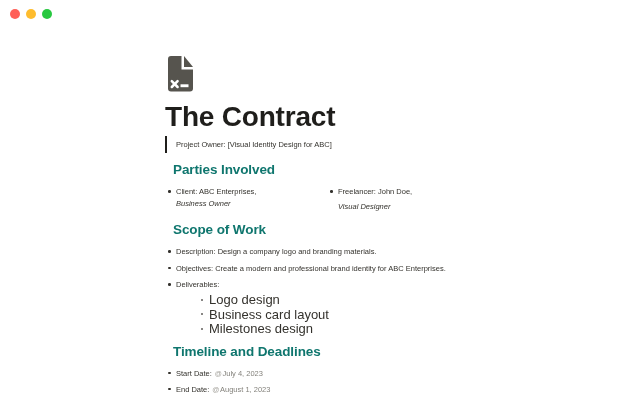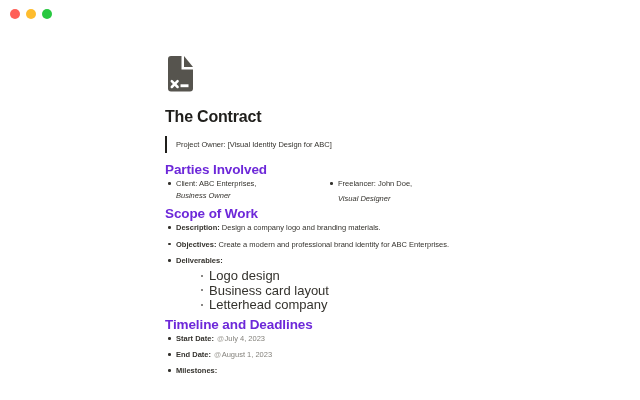--- a/index.html
+++ b/index.html
@@ -16,34 +16,34 @@
   
   .traffic { position: absolute; top: 9px; left: 10px; display: flex; gap: 6px; }
   .light { width: 10px; height: 10px; border-radius: 50%; }
 
   
   .page { padding: 55px 165px 0 165px; width: 310px; }
 
   .icon-block { margin: 0 0 13px 0; height: 37px; }
 
   h1.page-title {
-    font-size: 16px; font-weight: bold; color: #1f1e1b;
+    font-size: 28px; font-weight: bold; color: #1f1e1b;
     margin: 0 0 7px 0; line-height: 24px; letter-spacing: -0.2px;
   }
 
   .quote-block {
     border-left: 2px solid #1f1e1b;
     padding: 3px 0 3px 9px;
     margin: 0 0 8px 0;
     font-size: 7.5px; line-height: 11px;
   }
 
   h2.section-heading {
-    font-size: 13.5px; font-weight: bold; color: #6d28d9;
-    margin: 0; line-height: 17px; letter-spacing: -0.1px;
+    font-size: 13.5px; font-weight: bold; color: #0f766e;
+    margin: 8px; line-height: 17px; letter-spacing: -0.1px;
   }
   .mt-parties  { margin-top: 0; margin-bottom: 8px; }
   .mt-scope    { margin-top: 20px; margin-bottom: 3px; }
   .mt-timeline { margin-top: 8px;  margin-bottom: 3px; }
 
   ul.blist { list-style: none; margin: 0; padding: 0; }
   li.row {
     position: relative; padding-left: 11px;
     font-size: 7.5px; line-height: 11px; margin-bottom: 5.5px;
   }
@@ -55,21 +55,21 @@
   li.subrow {
     position: relative; padding-left: 11px;
     font-size: 13px; line-height: 10.5px; margin-bottom: 4px;
   }
   li.subrow::before {
     content: ""; position: absolute; left: 3px; top: 3.6px;
     width: 2.4px; height: 2.4px; border-radius: 50%;
     border: 0.8px solid #34322d; background: transparent; box-sizing: border-box;
   }
 
-  .b { font-weight: bold; }
+  .b { font-weight: normal; }
 
   
   .cols { display: flex; gap: 14px; margin-bottom: 0; }
   .col { flex: 1; min-width: 0; }
   li.party { line-height: 12px; margin-bottom: 0; }
   .role { font-style: italic; }
   .role-offset { display: inline-block; margin-top: 3px; }
 
   
   .mention { color: #84827c; margin-left: 3px; white-space: nowrap; }
@@ -134,21 +134,21 @@
       <span class="b">Description:</span><span> Design a company logo and branding materials.</span>
     </li>
     <li class="row">
       <span class="b">Objectives:</span><span> Create a modern and professional brand identity for ABC Enterprises.</span>
     </li>
     <li class="row">
       <span class="b">Deliverables:</span>
       <ul class="sublist">
         <li class="subrow">Logo design</li>
         <li class="subrow">Business card layout</li>
-        <li class="subrow">Letterhead company</li>
+        <li class="subrow">Milestones design</li>
       </ul>
     </li>
   </ul>
 
   <h2 class="section-heading mt-timeline">Timeline and Deadlines</h2>
 
   <ul class="blist timeline-list">
     <li class="row">
       <span class="b">Start Date:</span><span class="mention"><span class="at">@</span><span>July 4, 2023</span></span>
     </li>

